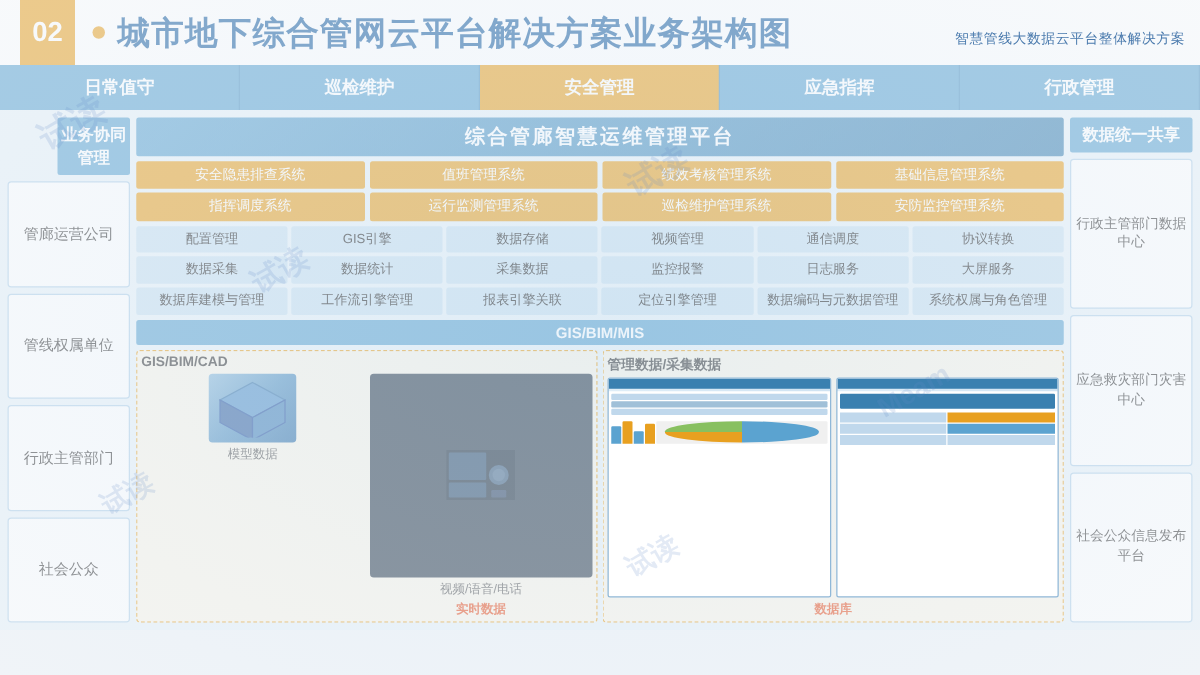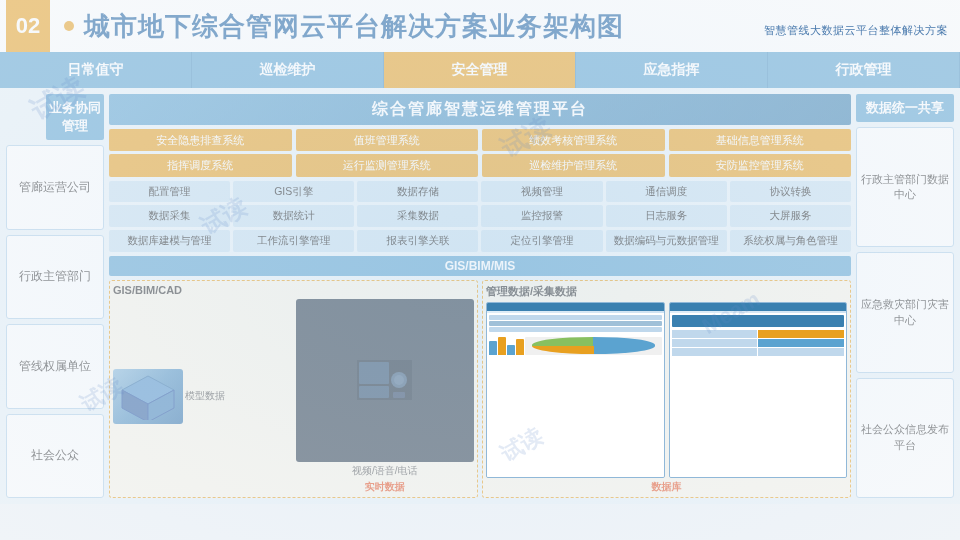--- a/index.html
+++ b/index.html
@@ -37,21 +37,21 @@
       font-size: 11px;
       color: #4a7aad;
       letter-spacing: 0.5px;
     }
 
     
     .header {
       display: flex;
       align-items: center;
       background: #fff;
-      padding: 6px 16px 6px 6px;
+      padding: 6px 16px 6px 16px;
       height: 52px;
     }
 
     .header-num {
       background: #e8a020;
       color: #fff;
       font-size: 22px;
       font-weight: bold;
       width: 44px;
       height: 52px;
@@ -373,22 +373,22 @@
     <div class="nav-tab active">安全管理</div>
     <div class="nav-tab">应急指挥</div>
     <div class="nav-tab">行政管理</div>
   </div>
 
   <div class="main-content">
 
     <div class="left-panel">
       <div class="left-panel-title">业务协同管理</div>
       <div class="left-panel-item">管廊运营公司</div>
+      <div class="left-panel-item">管线权属单位</div>
       <div class="left-panel-item">行政主管部门</div>
-      <div class="left-panel-item">管线权属单位</div>
       <div class="left-panel-item">社会公众</div>
     </div>
 
     <div class="center-panel">
       <div class="center-title">综合管廊智慧运维管理平台</div>
 
       <div class="center-top">
         <div class="center-top-col">
           <div class="orange-box">安全隐患排查系统</div>
           <div class="orange-box">指挥调度系统</div>
@@ -428,21 +428,21 @@
         <div class="grid-item">系统权属与角色管理</div>
       </div>
 
       <div class="gis-label">GIS/BIM/MIS</div>
 
       <div class="bottom-section">
         <div class="bottom-left">
           <div class="bottom-subtitle">GIS/BIM/CAD</div>
           <div style="display:flex; gap:4px; flex:1;">
 
-            <div style="display:flex; flex-direction:row; align-items:center; gap:2px; flex:1;">
+            <div style="display:flex; flex-direction:column; align-items:center; gap:2px; flex:1;">
               <div class="model-3d">
                 <svg width="60" height="48" viewBox="0 0 60 48">
                   <polygon points="30,4 56,18 30,32 4,18" fill="#5090c8" stroke="#3070a8" stroke-width="1"></polygon>
                   <polygon points="4,18 4,36 30,50 30,32" fill="#3060a0" stroke="#2050a0" stroke-width="1"></polygon>
                   <polygon points="56,18 56,36 30,50 30,32" fill="#4080b8" stroke="#2050a0" stroke-width="1"></polygon>
                 </svg>
               </div>
               <div style="font-size:10px;color:#555;text-align:center;">模型数据</div>
             </div>
 

